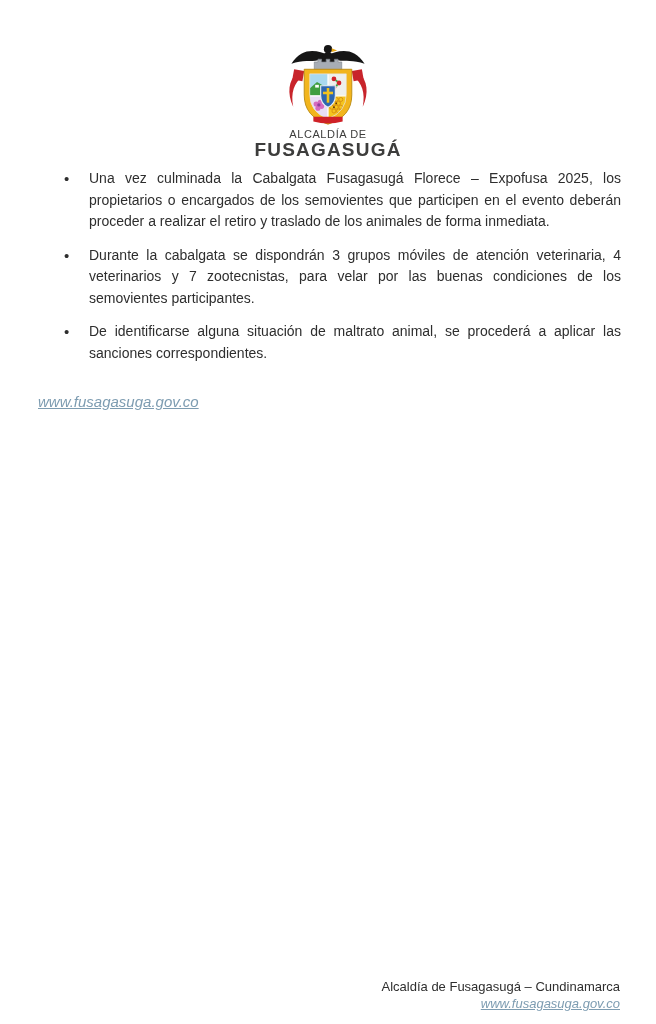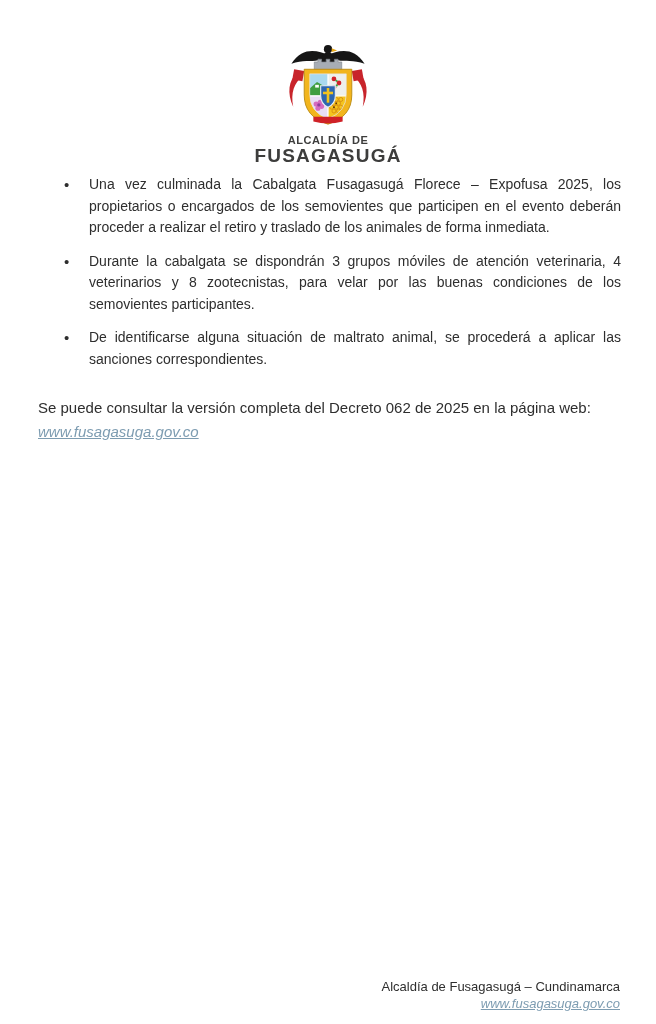--- a/index.html
+++ b/index.html
@@ -8,22 +8,22 @@
     position:relative;
     width:656px; height:1024px;
     background:#ffffff;
     font-family:"Liberation Sans", sans-serif;
     color:#2e2e2e;
     overflow:hidden;
   }
   .logo-block { padding-top:40px; text-align:center; }
   .crest { display:block; margin:0 auto; width:98px; height:86px; }
   .org-small {
-    margin-top:8px;
-    font-size:11px; font-weight:bold; letter-spacing:0.6px;
+    margin-top:2px;
+    font-size:11px; font-weight:normal; letter-spacing:0.6px;
     color:#3d3d3c;
   }
   .org-large {
     font-size:19px; font-weight:bold; letter-spacing:1.2px;
     color:#3d3d3c; line-height:20px;
   }
   .content { padding:8px 35px 0 38px; }
   .bullets { list-style:none; }
   .bullet-item { display:flex; margin-bottom:12px; }
   .bullet-marker {
@@ -121,30 +121,29 @@
   </div>
 
   <div class="content">
     <ul class="bullets">
       <li class="bullet-item">
         <span class="bullet-marker">•</span>
         <div class="bullet-text">Una vez culminada la Cabalgata Fusagasugá Florece – Expofusa 2025, los propietarios o encargados de los semovientes que participen en el evento deberán proceder a realizar el retiro y traslado de los animales de forma inmediata.</div>
       </li>
       <li class="bullet-item">
         <span class="bullet-marker">•</span>
-        <div class="bullet-text">Durante la cabalgata se dispondrán 3 grupos móviles de atención veterinaria, 4 veterinarios y 8 zootecnistas, para velar por las buenas condiciones de los semovientes participantes.</div>
+        <div class="bullet-text">Durante la cabalgata se dispondrán 3 grupos móviles de atención veterinaria, 4 veterinarios y 7 zootecnistas, para velar por las buenas condiciones de los semovientes participantes.</div>
       </li>
       <li class="bullet-item">
         <span class="bullet-marker">•</span>
         <div class="bullet-text">De identificarse alguna situación de maltrato animal, se procederá a aplicar las sanciones correspondientes.</div>
       </li>
     </ul>
 
     <div class="closing">
-      <div>Se puede consultar la versión completa del Decreto 062 de 2025 en la página web:</div>
       <a class="doc-link">www.fusagasuga.gov.co</a>
     </div>
   </div>
 
   <div class="footer">
     <div>Alcaldía de Fusagasugá – Cundinamarca</div>
     <a class="doc-link">www.fusagasuga.gov.co</a>
   </div>
 
 </div>

